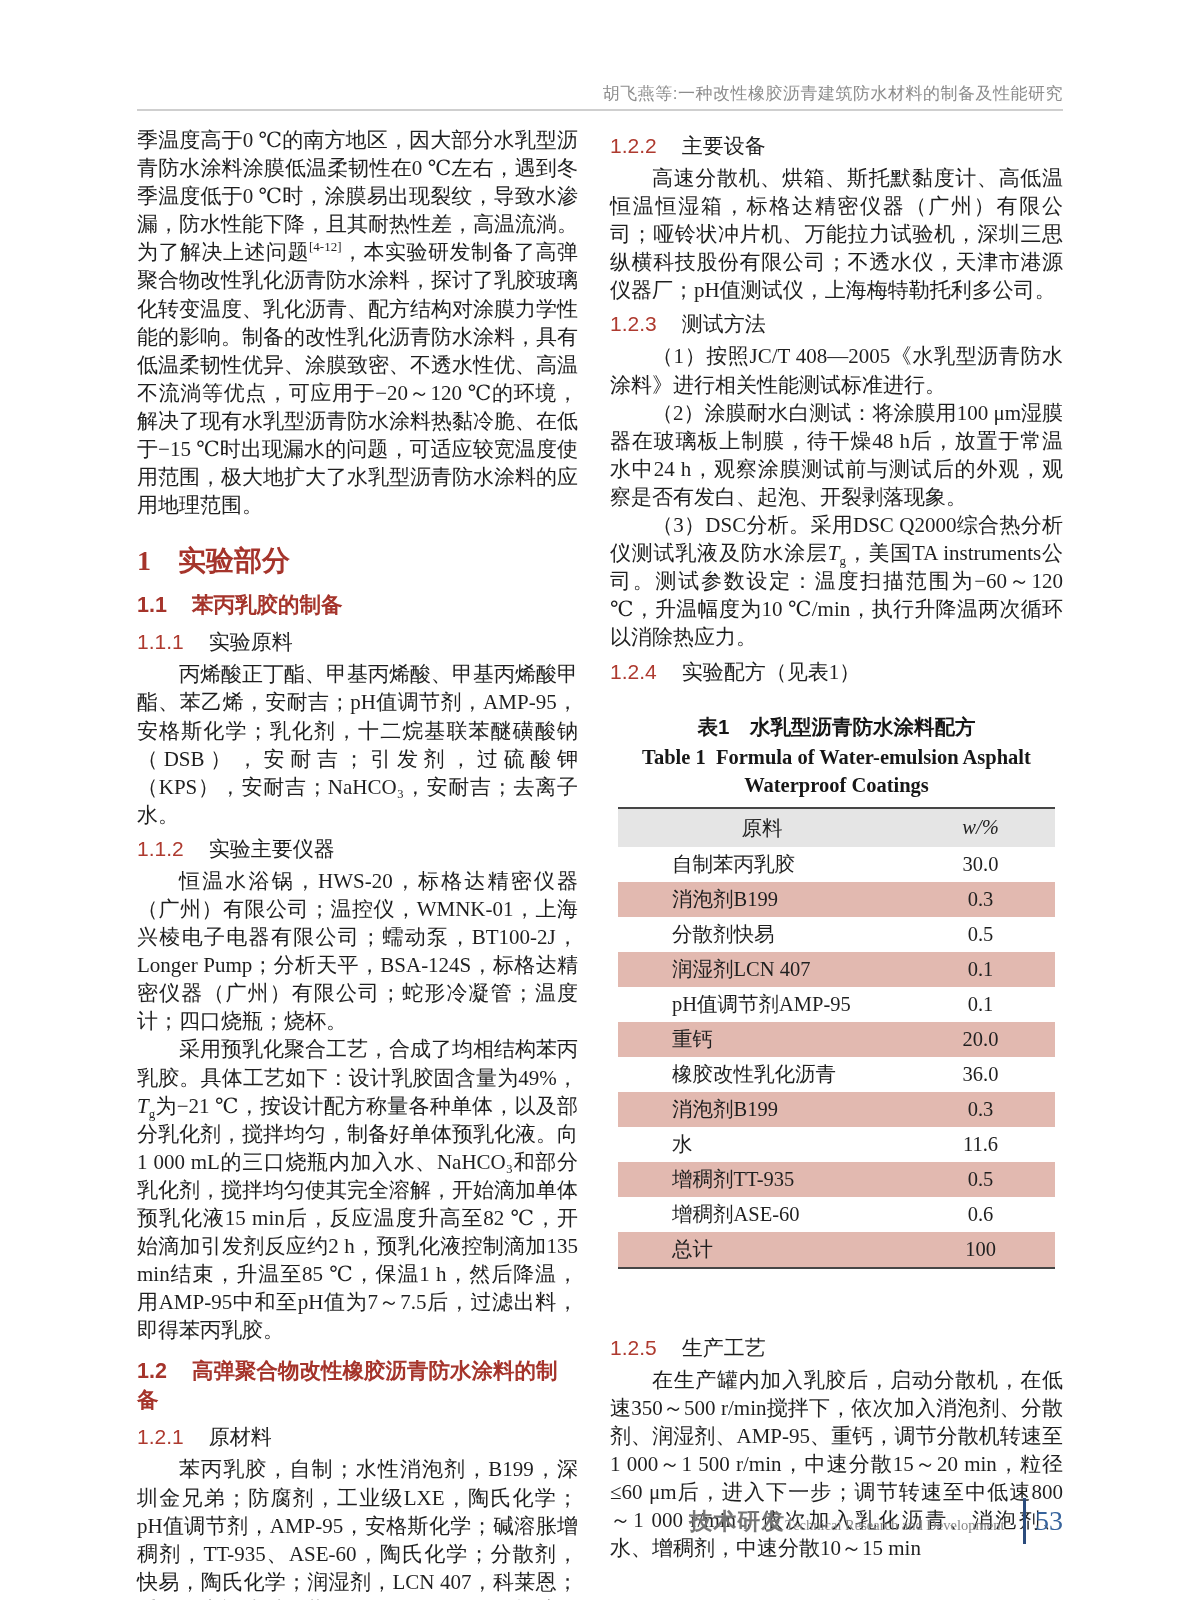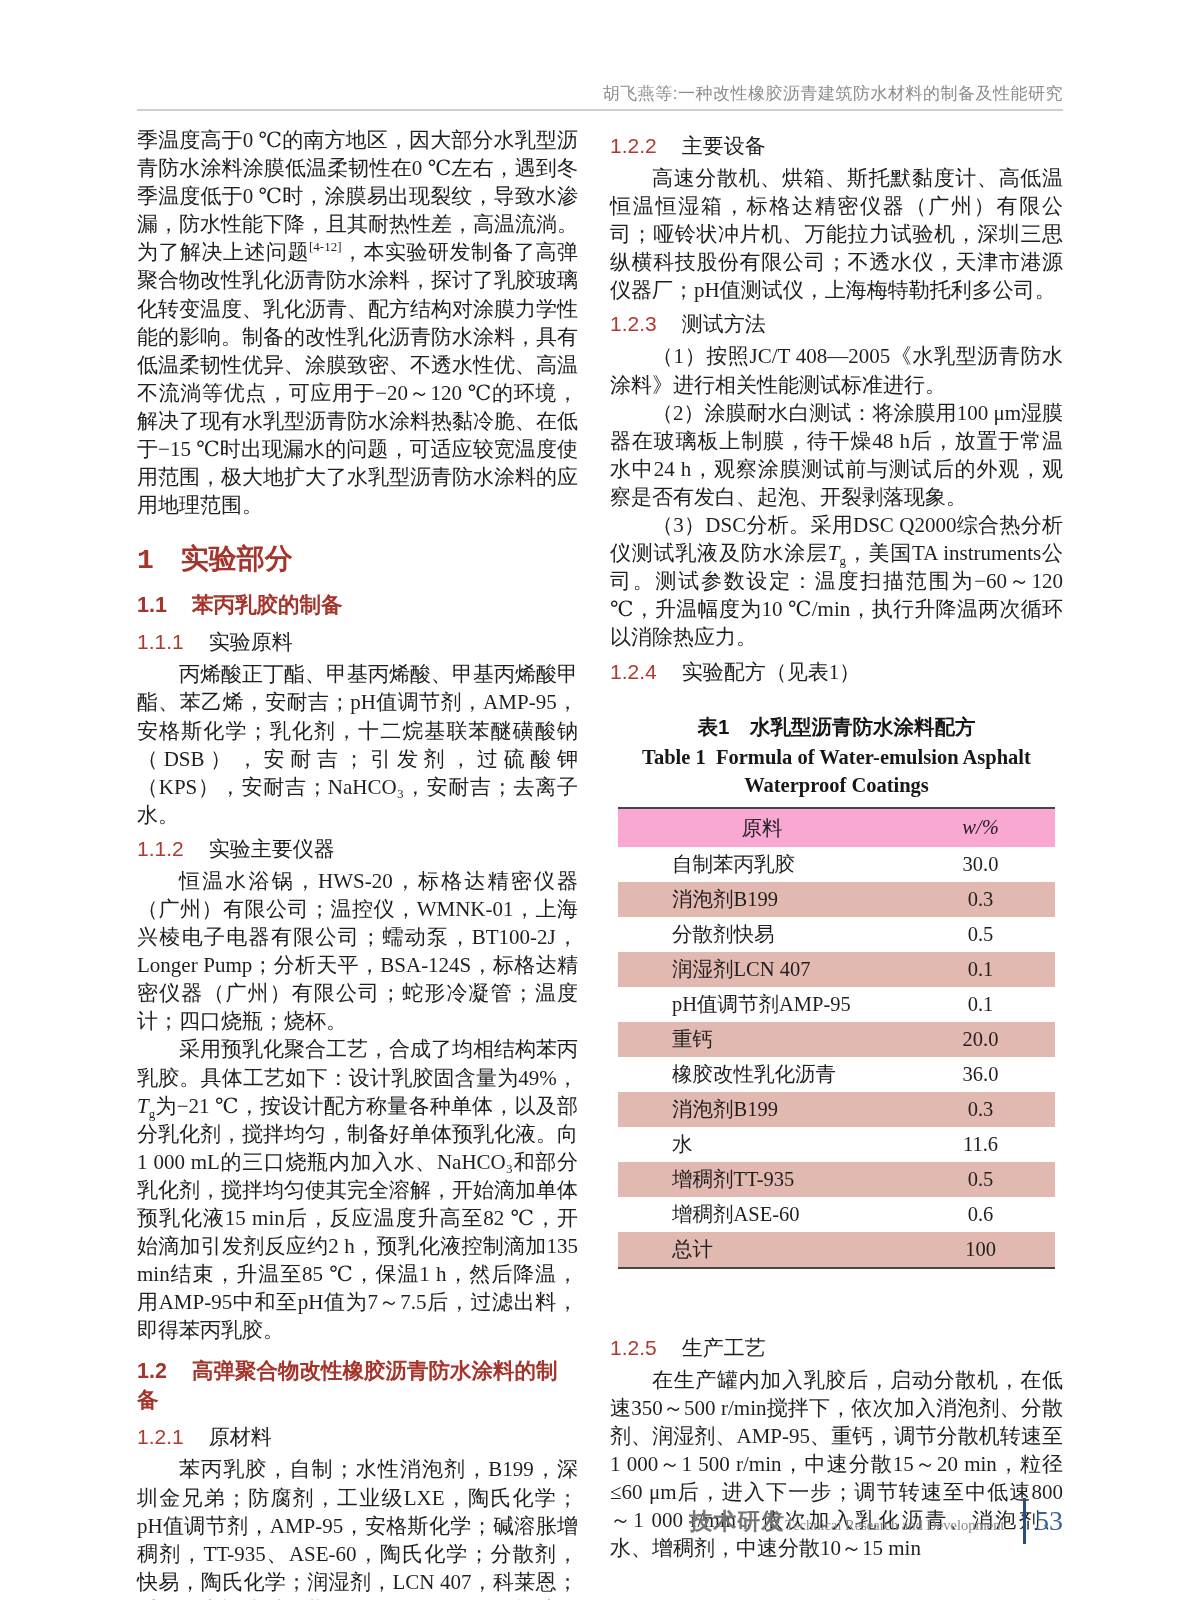--- a/index.html
+++ b/index.html
@@ -26,21 +26,21 @@
   p.body{
     font-size:21px;line-height:28.1px;text-align:justify;margin:0;
     text-indent:2em;
   }
   p.noindent{text-indent:0;}
   sup.ref{font-size:13px;line-height:0;}
   sub{font-size:13px;line-height:0;}
   .tvar{font-style:italic;font-family:"Liberation Serif",serif;}
 
   .h1{
-    font-family:Liberation Mono, monospace;font-weight:bold;
+    font-family:Liberation Serif, serif;font-weight:bold;
     font-size:28px;color:#a5342b;margin:25px 0 13px 0;line-height:34px;
   }
   .h1 .num{margin-right:27px;}
   .h2{
     font-family:"Liberation Sans",sans-serif;font-weight:bold;
     font-size:21.5px;color:#a5342b;margin:13px 0 7px 0;line-height:29px;
   }
   .h2 .num{margin-right:25px;}
   .h3{margin:5px 0 3px 0;font-size:21px;line-height:29px;}
   .h3 .num{
@@ -56,21 +56,21 @@
   .tbl-caption-en{
     text-align:center;font-weight:bold;font-size:20.5px;color:#171717;
     white-space:pre-wrap;line-height:28px;margin-top:2px;
   }
   table.t1{
     width:437px;margin:8px auto 0 auto;border-collapse:collapse;
     border-top:2.5px solid #464646;border-bottom:2.5px solid #464646;
     font-size:20.5px;
   }
   table.t1 th{
-    background:#f9a8d4;font-weight:normal;height:36px;
+    background:#e5e5e5;font-weight:normal;height:36px;
   }
   table.t1 th.c1{text-align:center;}
   table.t1 th.c2{text-align:center;font-style:italic;}
   table.t1 td{height:35px;padding:0;}
   table.t1 td.c1{text-align:left;padding-left:54px;}
   table.t1 td.c2{text-align:center;}
   table.t1 col.c1{width:288px;}
   table.t1 col.c2{width:149px;}
   table.t1 tbody tr:nth-child(even){background:#e2b9b0;}
 

